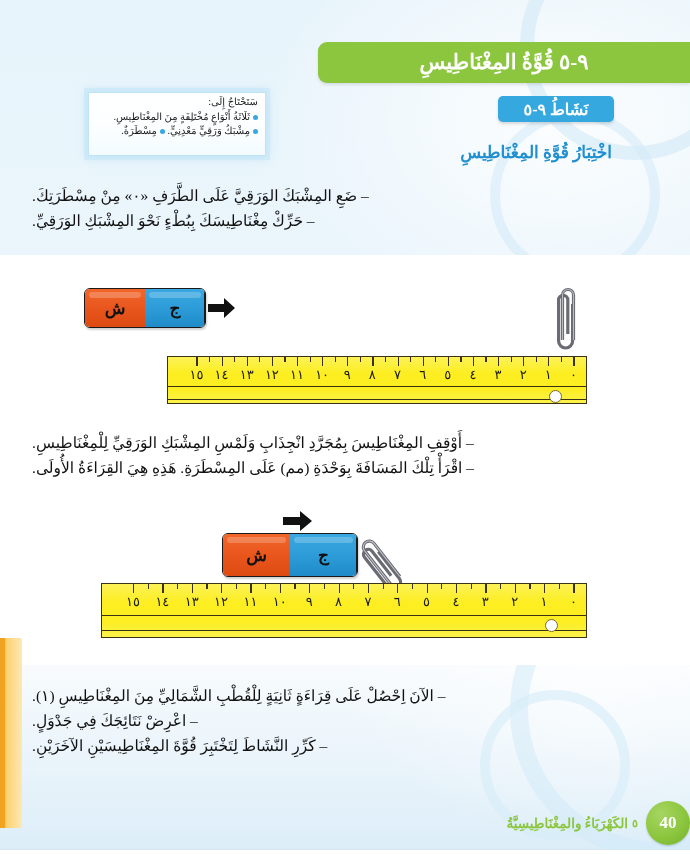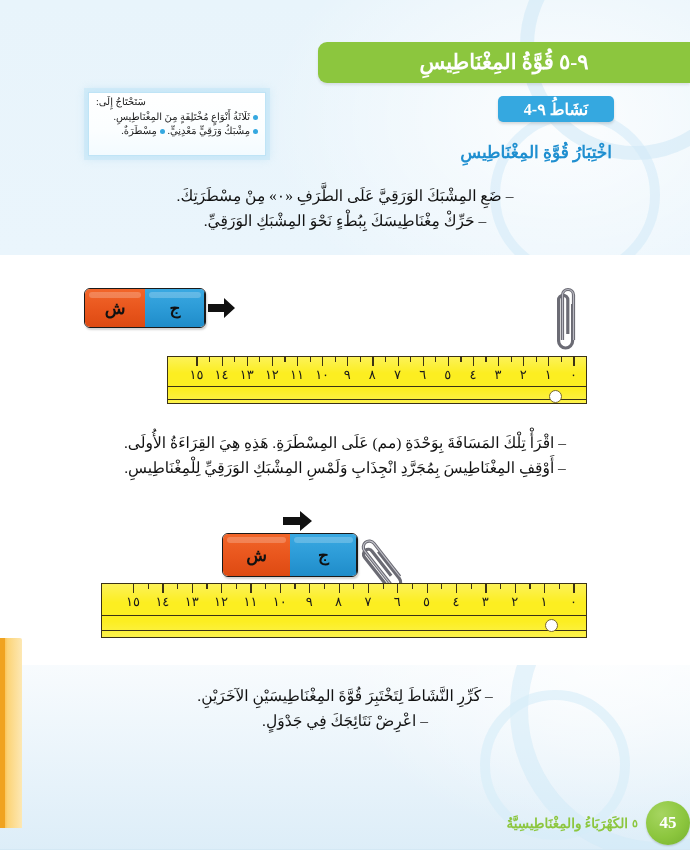--- a/index.html
+++ b/index.html
@@ -117,21 +117,21 @@
     background: linear-gradient(180deg, #ffffff 0%, #fbfeff 60%, #f3fbff 100%);
     border: 1px solid #bfe4f6;
     box-shadow: 0 0 0 4px rgba(190,228,246,0.45), 0 0 8px 3px rgba(170,218,242,0.45);
     padding: 3px 7px 2px 7px;
     text-align: right;
     direction: rtl;
   }
   .materials-title {
     font-size: 10px;
     color: #1b1b1b;
-    text-align: left;
+    text-align: right;
     margin: 0 0 1px 0;
     line-height: 1.25;
   }
   .materials-line {
     font-size: 10px;
     color: #1b1b1b;
     line-height: 1.45;
     white-space: nowrap;
   }
   .bullet {
@@ -162,21 +162,21 @@
   }
   .steps-1 { right: 32px; left: 32px; top: 183px; }
   .steps-2 { right: 32px; left: 32px; top: 430px; }
   .steps-3 { right: 32px; left: 32px; top: 683px; }
   .step {
     font-size: 15.5px;
     color: #111111;
     line-height: 1.62;
     white-space: nowrap;
   }
-  .steps-1 .step, .steps-2 .step, .steps-3 .step { text-align: center; }
+  .steps-1 .step, .steps-2 .step, .steps-3 .step { text-align: left; }
 
   
   .fig1 { position: absolute; left: 0; right: 0; top: 288px; height: 120px; }
   .fig2 { position: absolute; left: 0; right: 0; top: 508px; height: 145px; }
 
   .magnet {
     position: absolute;
     height: 40px;
     border-radius: 6px;
     border: 1.5px solid #1a1a1a;
@@ -322,21 +322,21 @@
 
   <div class="white-band"></div>
 
   <div class="edge-tab"></div>
 
   <div class="header-band">
     <div class="header-title">٩-٥ قُوَّةُ المِغْنَاطِيسِ</div>
   </div>
 
   <div class="activity-chip">
-    <span>نَشَاطُ ٩-4</span>
+    <span>نَشَاطُ ٩-٥</span>
   </div>
 
   <div class="materials-box">
     <div class="materials-title">سَتَحْتَاجُ إِلَى:</div>
     <div class="materials-line">
       <span class="bullet"></span><span>ثَلَاثَةُ أَنْوَاعٍ مُخْتَلِفَةٍ مِنَ المِغْنَاطِيسِ.</span>
     </div>
     <div class="materials-line">
       <span class="bullet"></span><span>مِشْبَكُ وَرَقِيٍّ مَعْدِنِيٍّ.</span>
       <span class="bullet"></span><span>مِسْطَرَةٌ.</span>
@@ -426,22 +426,22 @@
           <div class="tick major" style="left: 53.6051px;"></div>
           <div class="tick minor" style="left: 41.041px;"></div>
           <div class="numlbl" style="left: 53.6051px; transform: translateX(-50%);">١٤</div>
           <div class="tick major" style="left: 28.4769px;"></div>
           <div class="numlbl" style="left: 28.4769px; transform: translateX(-50%);">١٥</div>
         </div>
     </div>
   </div>
 
   <div class="steps steps-2">
+    <div class="step">– أَوْقِفِ المِغْنَاطِيسَ بِمُجَرَّدِ انْجِذَابِ وَلَمْسِ المِشْبَكِ الوَرَقِيِّ لِلْمِغْنَاطِيسِ.</div>
     <div class="step">– اقْرَأْ تِلْكَ المَسَافَةَ بِوَحْدَةِ (مم) عَلَى المِسْطَرَةِ. هَذِهِ هِيَ القِرَاءَةُ الأُولَى.</div>
-    <div class="step">– أَوْقِفِ المِغْنَاطِيسَ بِمُجَرَّدِ انْجِذَابِ وَلَمْسِ المِشْبَكِ الوَرَقِيِّ لِلْمِغْنَاطِيسِ.</div>
   </div>
 
   <div class="fig2">
 
     <svg class="arrow-shape" style="left:283px; top:2px;" width="30" height="22" viewBox="0 0 30 22">
       <path d="M0 7 L17 7 L17 1 L29 11 L17 21 L17 15 L0 15 Z" fill="#111111"></path>
     </svg>
 
     <div class="magnet" style="left:222px; top:25px; width:136px; height:44px;">
       <div class="pole blue">
@@ -515,24 +515,25 @@
           <div class="tick major" style="left: 60.3744px;"></div>
           <div class="tick minor" style="left: 45.6949px;"></div>
           <div class="numlbl" style="left: 60.3744px; transform: translateX(-50%);">١٤</div>
           <div class="tick major" style="left: 31.0154px;"></div>
           <div class="numlbl" style="left: 31.0154px; transform: translateX(-50%);">١٥</div>
         </div>
     </div>
   </div>
 
   <div class="steps steps-3">
+    <div class="step">– الآنَ اِحْصُلْ عَلَى قِرَاءَةٍ ثَانِيَةٍ لِلْقُطْبِ الشَّمَالِيِّ مِنَ المِغْنَاطِيسِ (١).</div>
+    <div class="step">– اعْرِضْ نَتَائِجَكَ فِي جَدْوَلٍ.</div>
     <div class="step">– كَرِّرِ النَّشَاطَ لِتَخْتَبِرَ قُوَّةَ المِغْنَاطِيسَيْنِ الآخَرَيْنِ.</div>
-    <div class="step">– اعْرِضْ نَتَائِجَكَ فِي جَدْوَلٍ.</div>
   </div>
 
   <div class="footer">
-    <div class="page-circle">45</div>
+    <div class="page-circle">40</div>
     <div class="footer-num">٥</div>
     <div class="footer-text">الكَهْرَبَاءُ والمِغْنَاطِيسِيَّةُ</div>
   </div>
 
   <div class="bottom-rule"></div>
 </div>
 
 </body></html>

